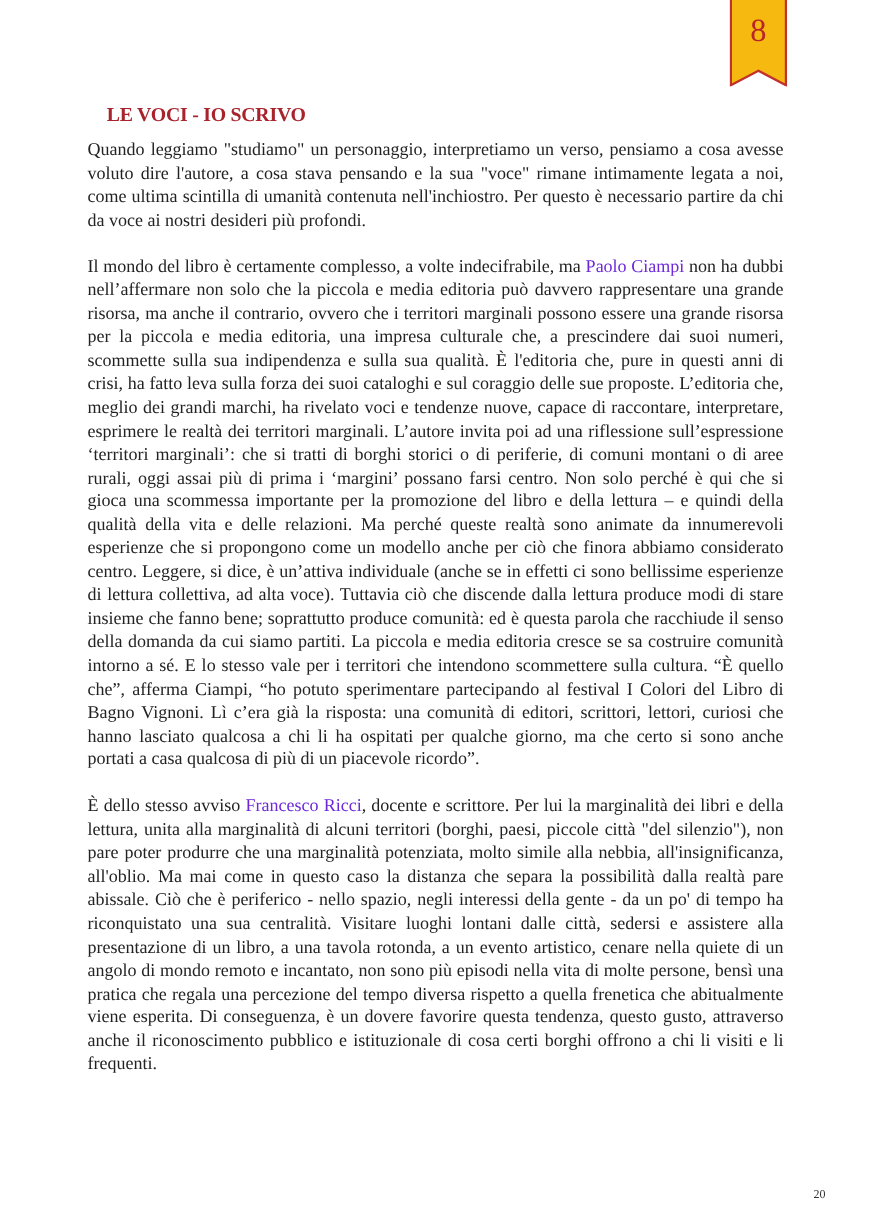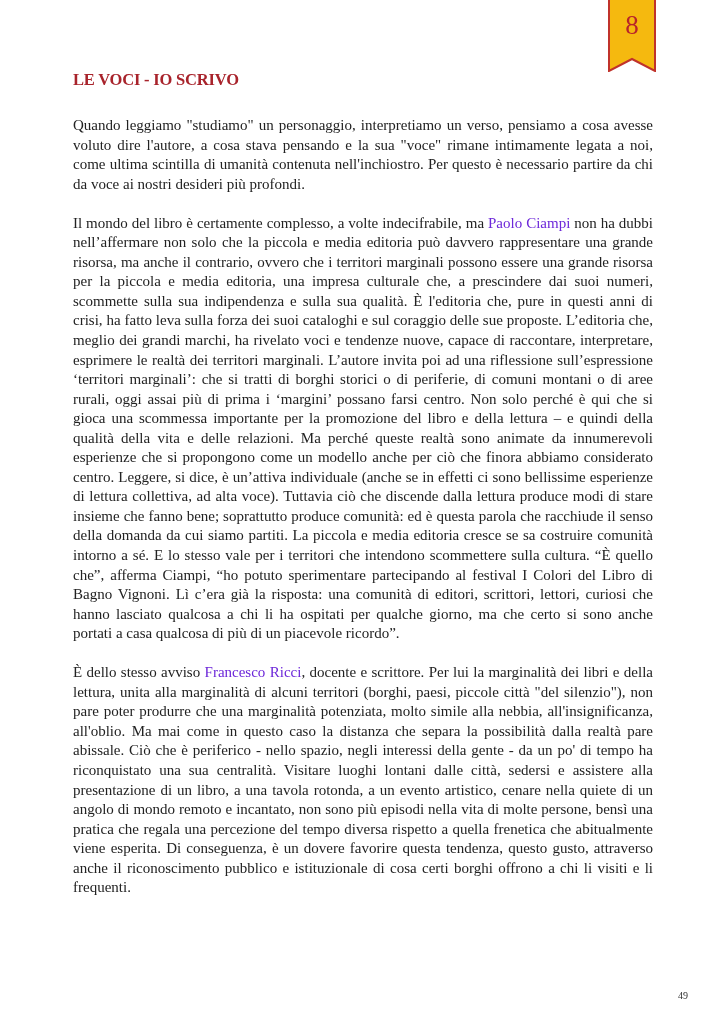--- a/index.html
+++ b/index.html
@@ -9,21 +9,21 @@
     .bookmark svg { display: block; }
     .bookmark-num {
       position: absolute; left: 0; top: 10px; width: 48px; text-align: center;
       font-family: "Liberation Serif", "DejaVu Serif", serif; font-size: 27px;
       color: #b8242a; line-height: 30px;
     }
     .title {
       position: absolute; left: 73px; top: 70px;
       font-family: "Liberation Serif", "DejaVu Serif", serif;
       font-weight: bold; font-size: 16.5px; color: #a8232b; letter-spacing: -0.2px;
-      margin: 0;
+      margin: 16px;
     }
     .body {
       position: absolute; left: 73px; top: 116px; width: 580px;
       font-family: "Liberation Serif", "DejaVu Serif", serif;
       font-size: 15px; line-height: 19.55px; color: #222;
       text-align: justify; hyphens: none;
     }
     .body p { margin: 0 0 19.5px 0; }
     .name { color: #6d28d9; }
     .page-number {
@@ -51,14 +51,14 @@
       <span>Quando leggiamo "studiamo" un personaggio, interpretiamo un verso, pensiamo a cosa avesse voluto dire l'autore, a cosa stava pensando e la sua "voce" rimane intimamente legata a noi, come ultima scintilla di umanità contenuta nell'inchiostro. Per questo è necessario partire da chi da voce ai nostri desideri più profondi.</span>
     </p>
     <p>
       <span>Il mondo del libro è certamente complesso, a volte indecifrabile, ma </span><span class="name">Paolo Ciampi</span><span> non ha dubbi nell’affermare non solo che la piccola e media editoria può davvero rappresentare una grande risorsa, ma anche il contrario, ovvero che i territori marginali possono essere una grande risorsa per la piccola e media editoria, una impresa culturale che, a prescindere dai suoi numeri, scommette sulla sua indipendenza e sulla sua qualità. È l'editoria che, pure in questi anni di crisi, ha fatto leva sulla forza dei suoi cataloghi e sul coraggio delle sue proposte. L’editoria che, meglio dei grandi marchi, ha rivelato voci e tendenze nuove, capace di raccontare, interpretare, esprimere le realtà dei territori marginali. L’autore invita poi ad una riflessione sull’espressione ‘territori marginali’: che si tratti di borghi storici o di periferie, di comuni montani o di aree rurali, oggi assai più di prima i ‘margini’ possano farsi centro. Non solo perché è qui che si gioca una scommessa importante per la promozione del libro e della lettura – e quindi della qualità della vita e delle relazioni. Ma perché queste realtà sono animate da innumerevoli esperienze che si propongono come un modello anche per ciò che finora abbiamo considerato centro. Leggere, si dice, è un’attiva individuale (anche se in effetti ci sono bellissime esperienze di lettura collettiva, ad alta voce). Tuttavia ciò che discende dalla lettura produce modi di stare insieme che fanno bene; soprattutto produce comunità: ed è questa parola che racchiude il senso della domanda da cui siamo partiti. La piccola e media editoria cresce se sa costruire comunità intorno a sé. E lo stesso vale per i territori che intendono scommettere sulla cultura. “È quello che”, afferma Ciampi, “ho potuto sperimentare partecipando al festival I Colori del Libro di Bagno Vignoni. Lì c’era già la risposta: una comunità di editori, scrittori, lettori, curiosi che hanno lasciato qualcosa a chi li ha ospitati per qualche giorno, ma che certo si sono anche portati a casa qualcosa di più di un piacevole ricordo”.</span>
     </p>
     <p>
       <span>È dello stesso avviso </span><span class="name">Francesco Ricci</span><span>, docente e scrittore. Per lui la marginalità dei libri e della lettura, unita alla marginalità di alcuni territori (borghi, paesi, piccole città "del silenzio"), non pare poter produrre che una marginalità potenziata, molto simile alla nebbia, all'insignificanza, all'oblio. Ma mai come in questo caso la distanza che separa la possibilità dalla realtà pare abissale. Ciò che è periferico - nello spazio, negli interessi della gente - da un po' di tempo ha riconquistato una sua centralità. Visitare luoghi lontani dalle città, sedersi e assistere alla presentazione di un libro, a una tavola rotonda, a un evento artistico, cenare nella quiete di un angolo di mondo remoto e incantato, non sono più episodi nella vita di molte persone, bensì una pratica che regala una percezione del tempo diversa rispetto a quella frenetica che abitualmente viene esperita. Di conseguenza, è un dovere favorire questa tendenza, questo gusto, attraverso anche il riconoscimento pubblico e istituzionale di cosa certi borghi offrono a chi li visiti e li frequenti.</span>
     </p>
   </div>
 
-  <div class="page-number">49</div>
+  <div class="page-number">20</div>
 </div>
 
 </body></html>

